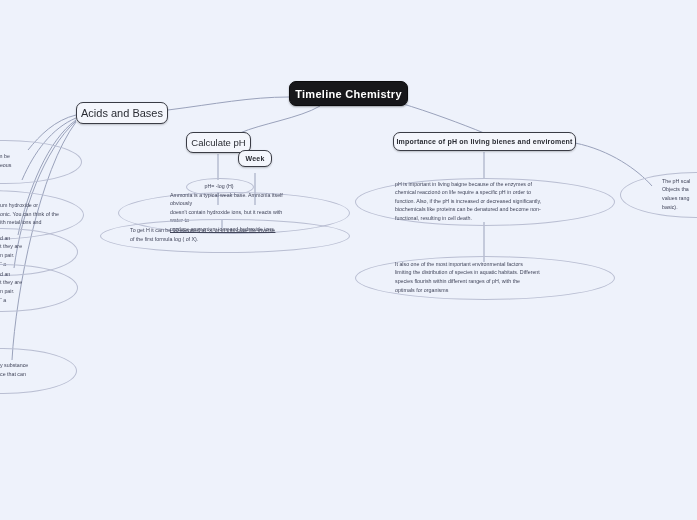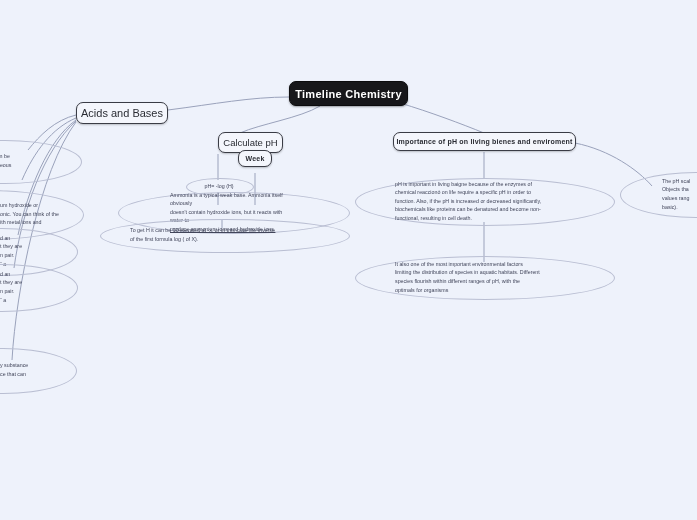--- a/index.html
+++ b/index.html
@@ -233,21 +233,21 @@
   </div>
 
   <div class="node root" style="left:289px; top:81px; width:119px; height:25px;">
     <span>Timeline Chemistry</span>
   </div>
 
   <div class="node box lg" style="left:76px; top:102px; width:92px; height:22px;">
     <span>Acids and Bases</span>
   </div>
 
-  <div class="node box md" style="left:186px; top:132px; width:65px; height:21px;margin-left:32px;">
+  <div class="node box md" style="left:186px; top:132px; width:65px; height:21px;">
     <span>Calculate pH</span>
   </div>
 
   <div class="node box sm" style="left:238px; top:150px; width:34px; height:17px;">
     <span>Week</span>
   </div>
 
   <div class="node box sm" style="left:393px; top:132px; width:183px; height:19px; font-weight:bold;">
     <span>Importance of pH on living bienes and enviroment</span>
   </div>

